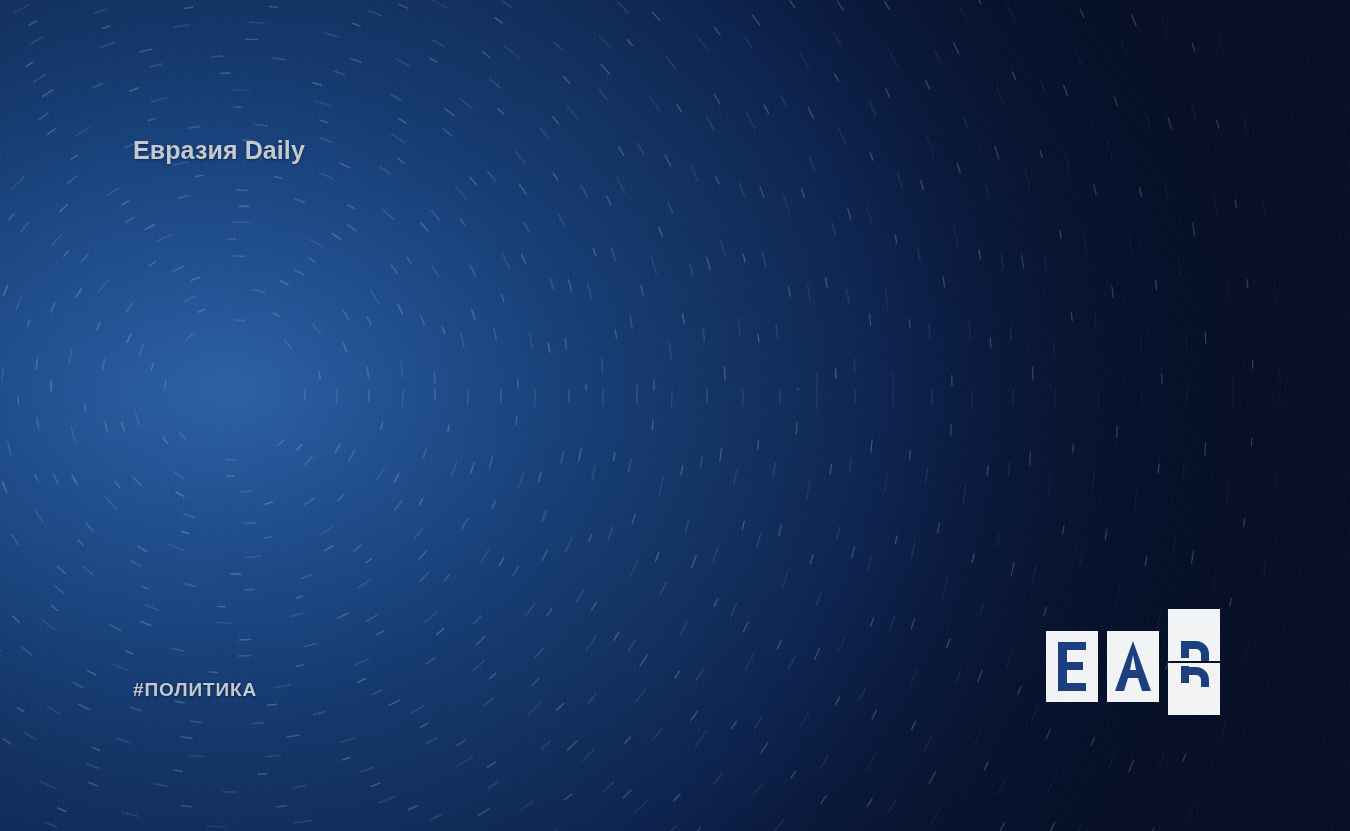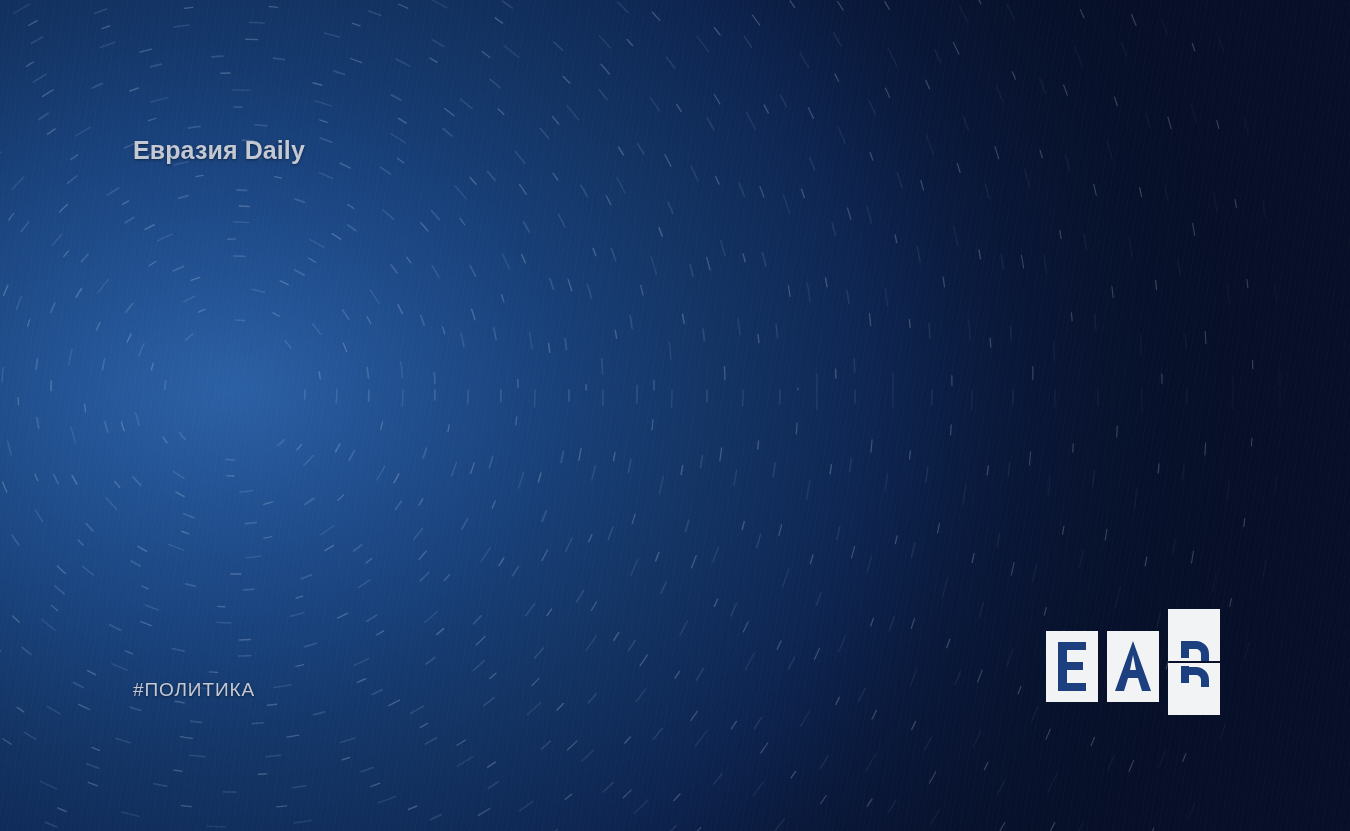--- a/index.html
+++ b/index.html
@@ -101,21 +101,21 @@
     color: #ffffff;
     letter-spacing: -0.2px;
     text-shadow: 0 2px 8px rgba(2,10,28,.55);
   }
 
   .tag {
     position: absolute;
     left: 133px;
     top: 679px;
     font-size: 19px;
-    font-weight: 400;
+    font-weight: 700;
     letter-spacing: .9px;
     color: #c3c8d2;
     text-shadow: 0 1px 3px rgba(0,0,0,.45);
     white-space: nowrap;
     text-align: center;
   }
 
   
   .logo {
     position: absolute;

